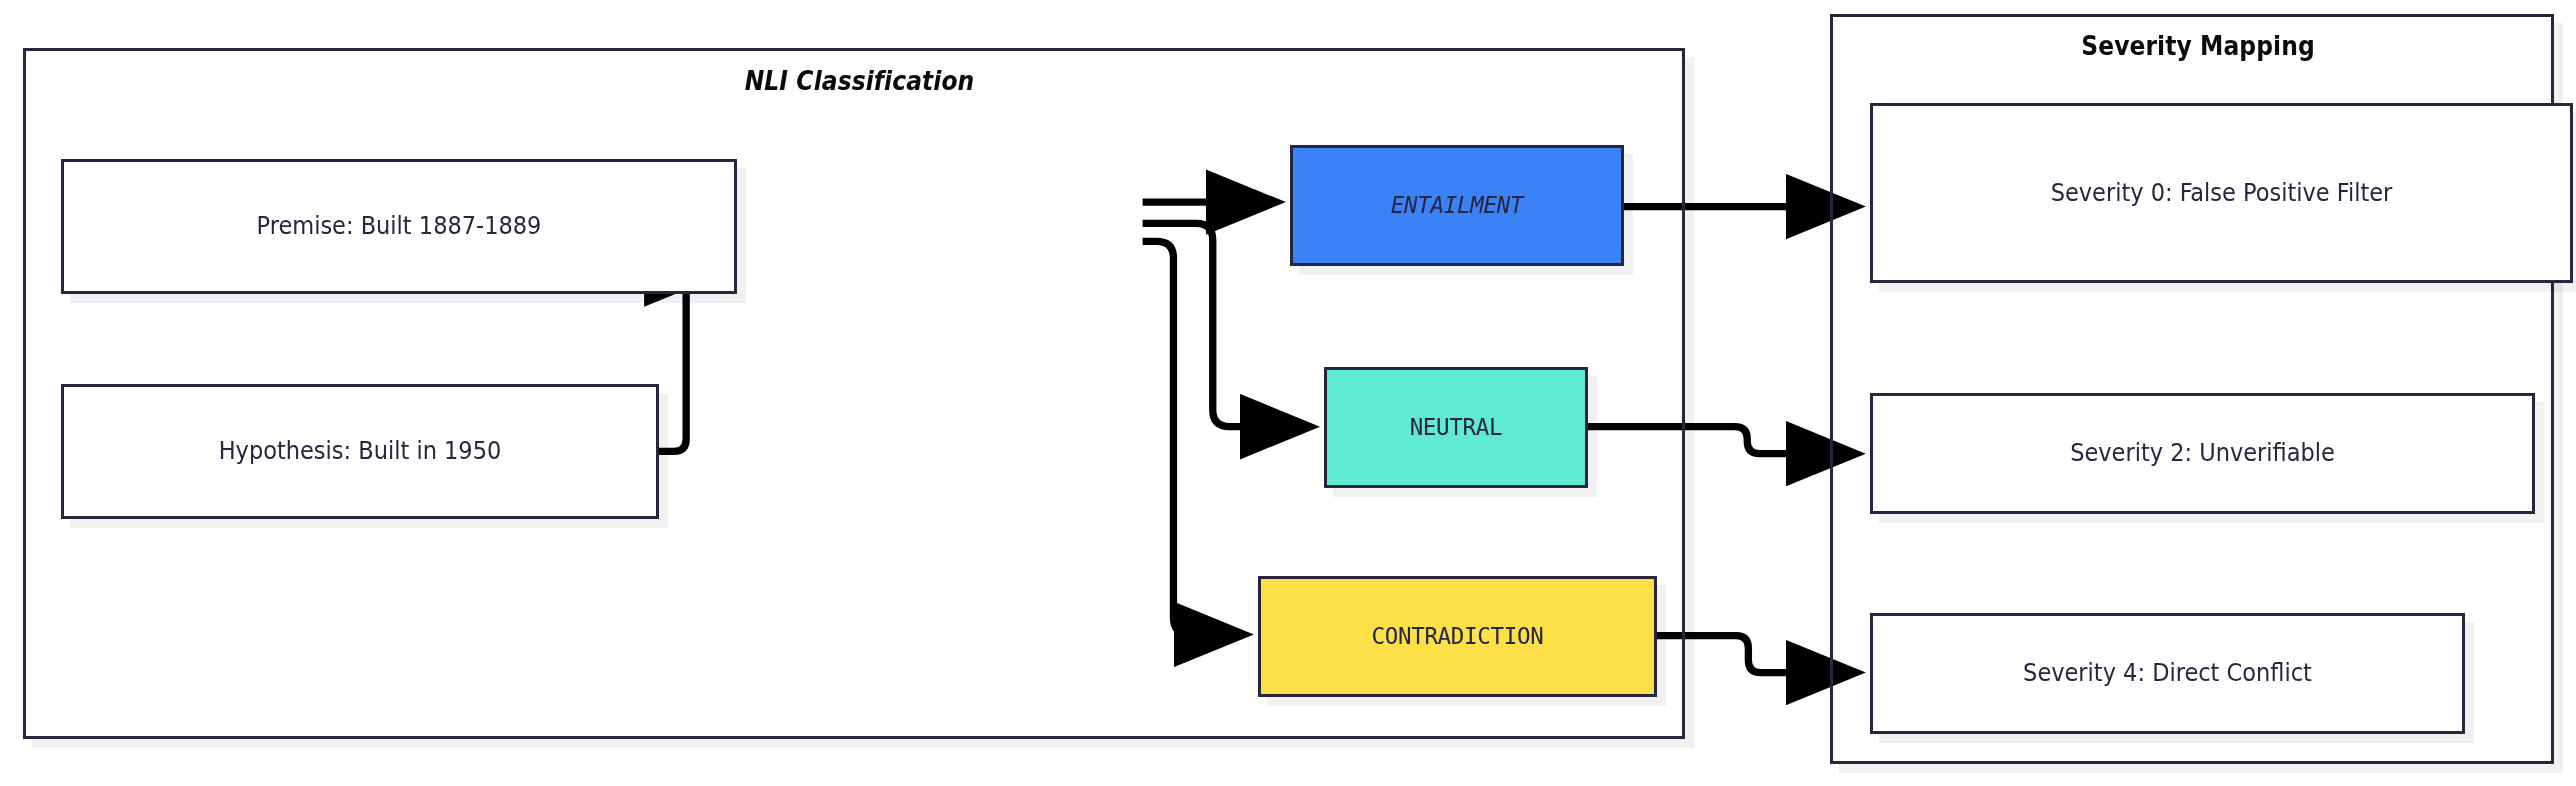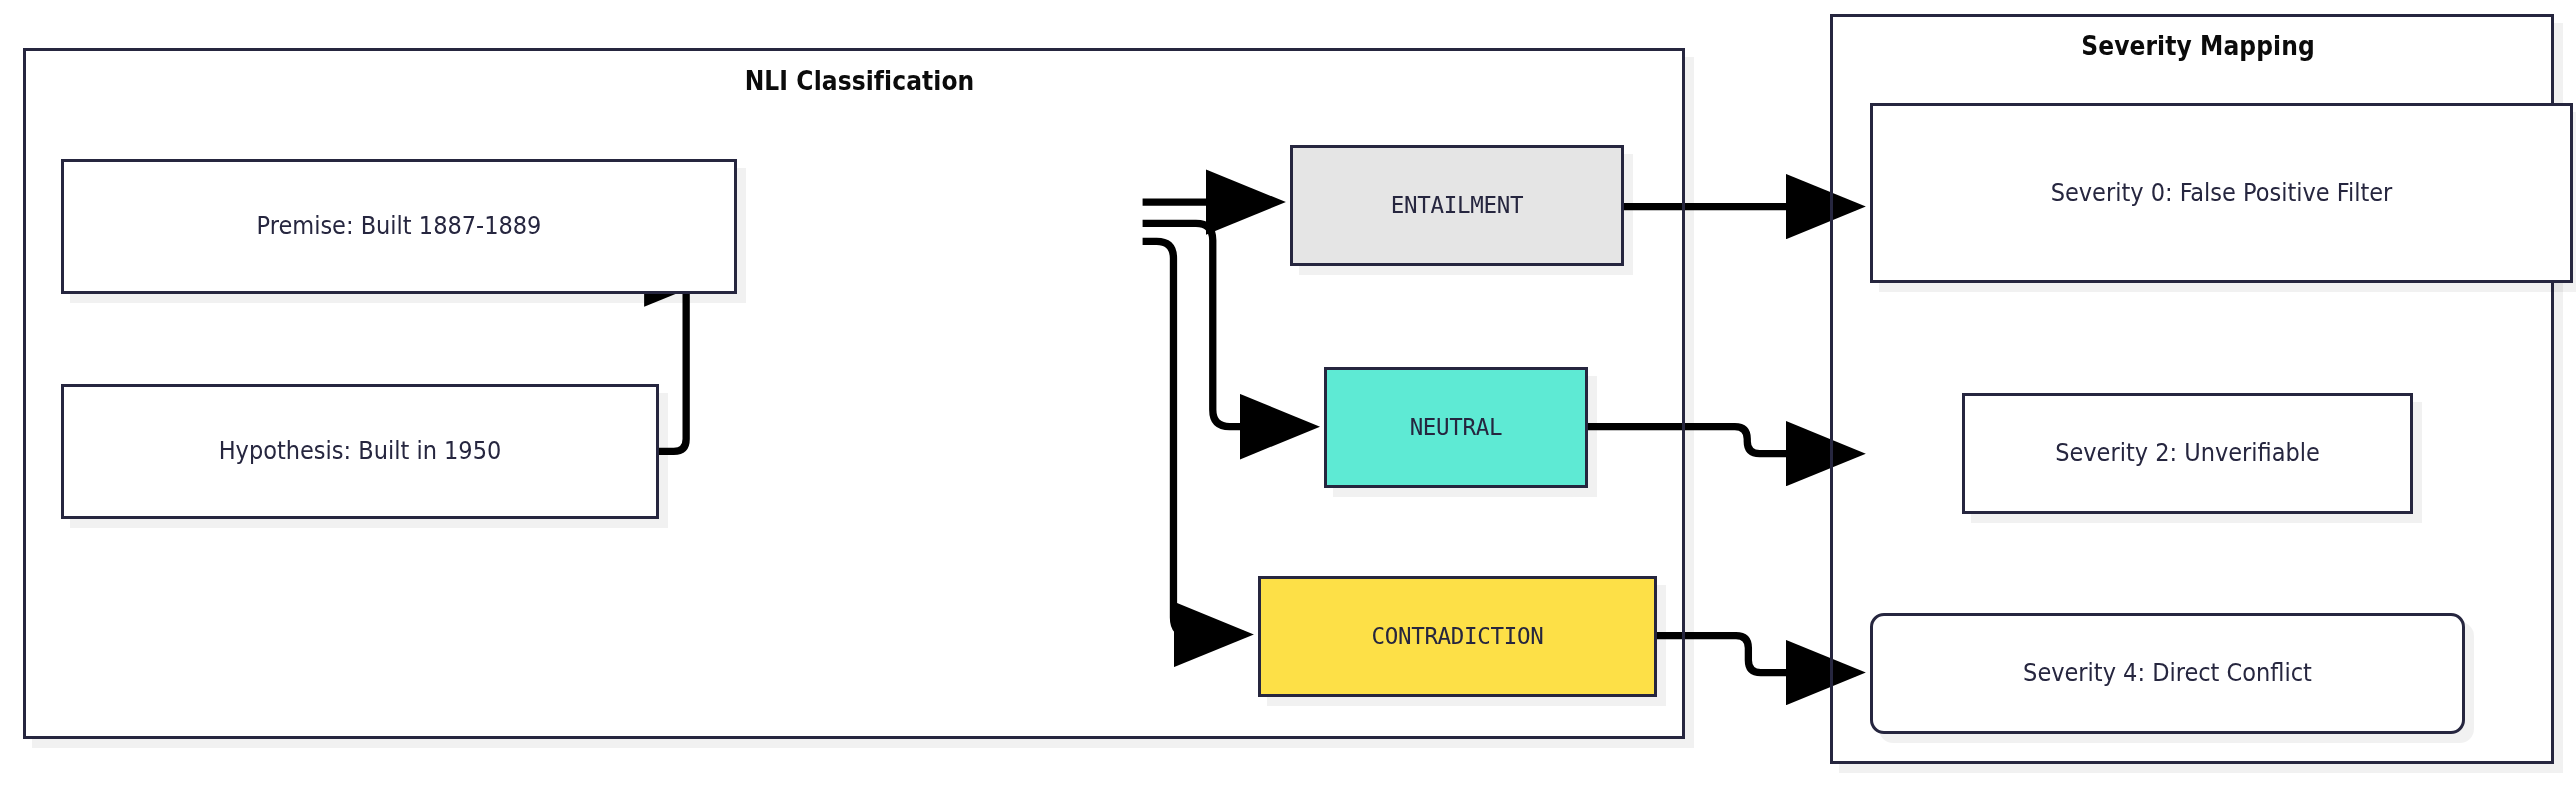--- a/index.html
+++ b/index.html
@@ -43,20 +43,21 @@
     font-weight: 700;
     letter-spacing: 0.1px;
     white-space: nowrap;
     margin-left: 12px;
   }
   #subgraph-nli {
     left: 22.5px;
     top: 48px;
     width: 1662px;
     height: 691px;
+    font-style: italic;
   }
   #subgraph-nli .subgraph-title { top: 15px; }
 
   #subgraph-severity {
     left: 1830px;
     top: 14px;
     width: 724px;
     height: 750px;
   }
   #subgraph-severity .subgraph-title { top: 14px; }
@@ -81,27 +82,27 @@
   .node.mono {
     font-family: "DejaVu Sans Mono", "Liberation Mono", monospace;
     font-size: 22.5px;
     letter-spacing: -0.3px;
   }
 
   
   #node-premise     { left: 61px;  top: 159px;  width: 676px; height: 135px; }
   #node-hypothesis  { left: 61px;  top: 384px;  width: 598px; height: 135px; }
   #node-model       { left: 730px; top: 188px;  width: 413px;  height: 135px; }
-  #node-entailment  { left: 1290px; top: 145px;  width: 334px;  height: 121px; background: #e5e5e5; }
+  #node-entailment  { left: 1290px; top: 145px;  width: 334px;  height: 121px; background: #3b82f6; font-style: italic; }
   #node-neutral     { left: 1324px; top: 367px;  width: 264px;  height: 121px; background: #5eead4; }
   #node-contradiction { left: 1258px; top: 576px; width: 399px; height: 121px; background: #fde047; }
 
   #node-sev0 { left: 1870px; top: 103px;  width: 703px; height: 180px; }
-  #node-sev2 { left: 1962px; top: 393px;  width: 451px; height: 121px; }
-  #node-sev4 { left: 1870px; top: 613px; width: 595px; height: 121px; border-radius: 14px; }
+  #node-sev2 { left: 1870px; top: 393px;  width: 665px; height: 121px; }
+  #node-sev4 { left: 1870px; top: 613px; width: 595px; height: 121px; }
 </style>
 </head>
 <body>
 
 <div id="page">
 
   <svg id="edge-layer" viewBox="0 0 4588 1400" width="2576" height="786" xmlns="http://www.w3.org/2000/svg">
     <defs>
       <marker id="arrow" markerWidth="11" markerHeight="9" refX="9.6" refY="4.5" orient="auto" markerUnits="strokeWidth">
         <path d="M0,0 L11,4.5 L0,9 z" fill="#000000"></path>

